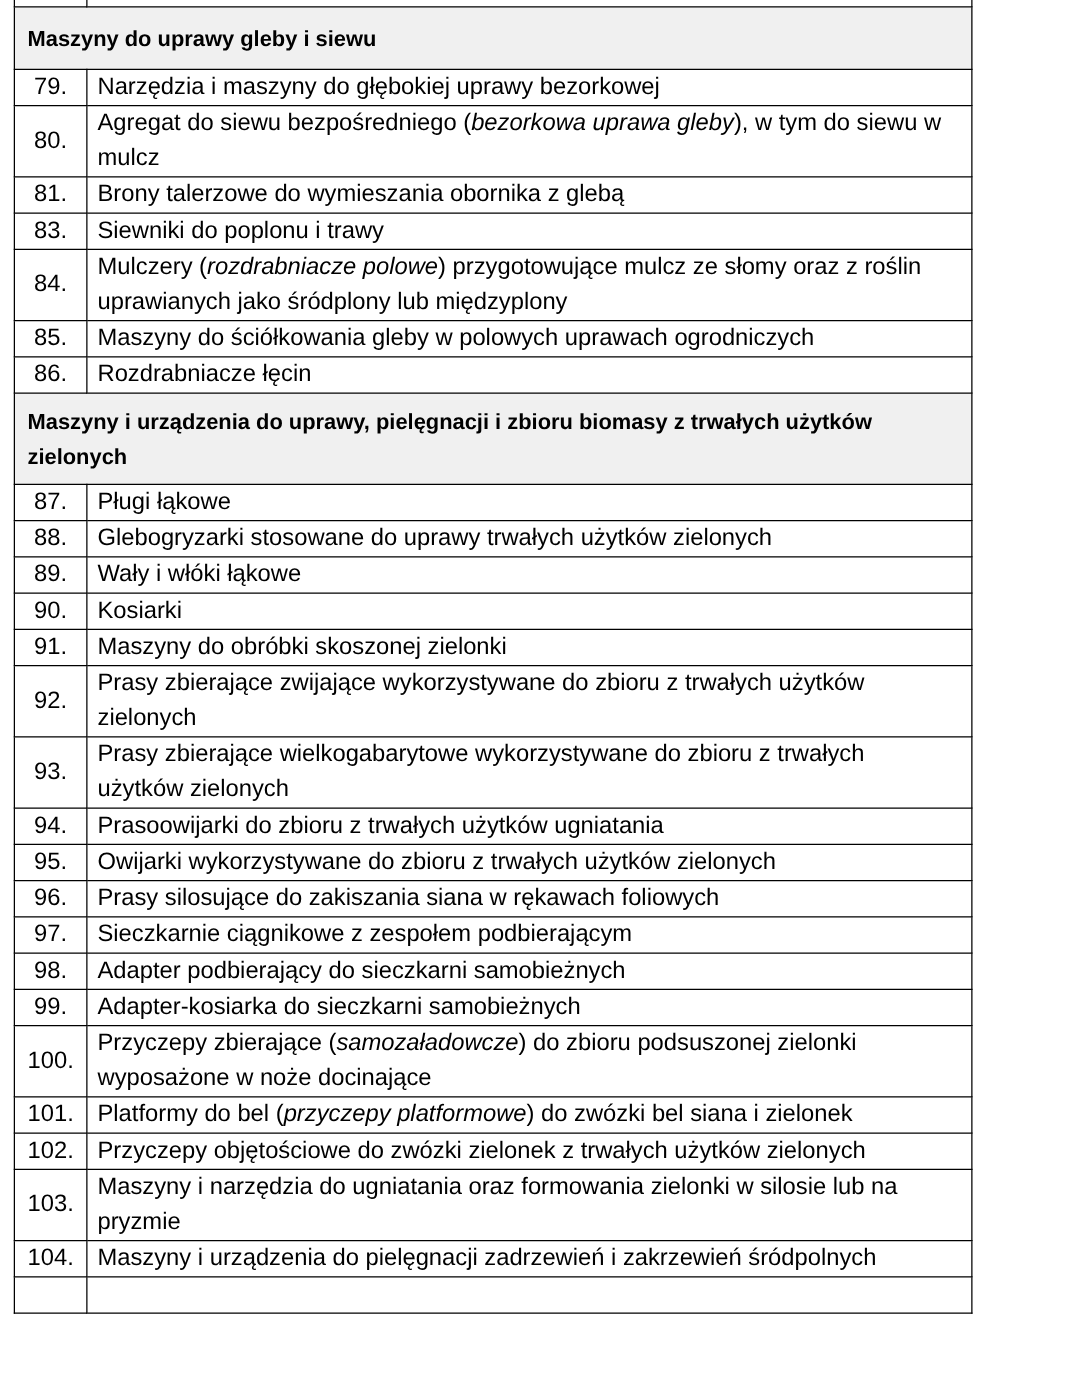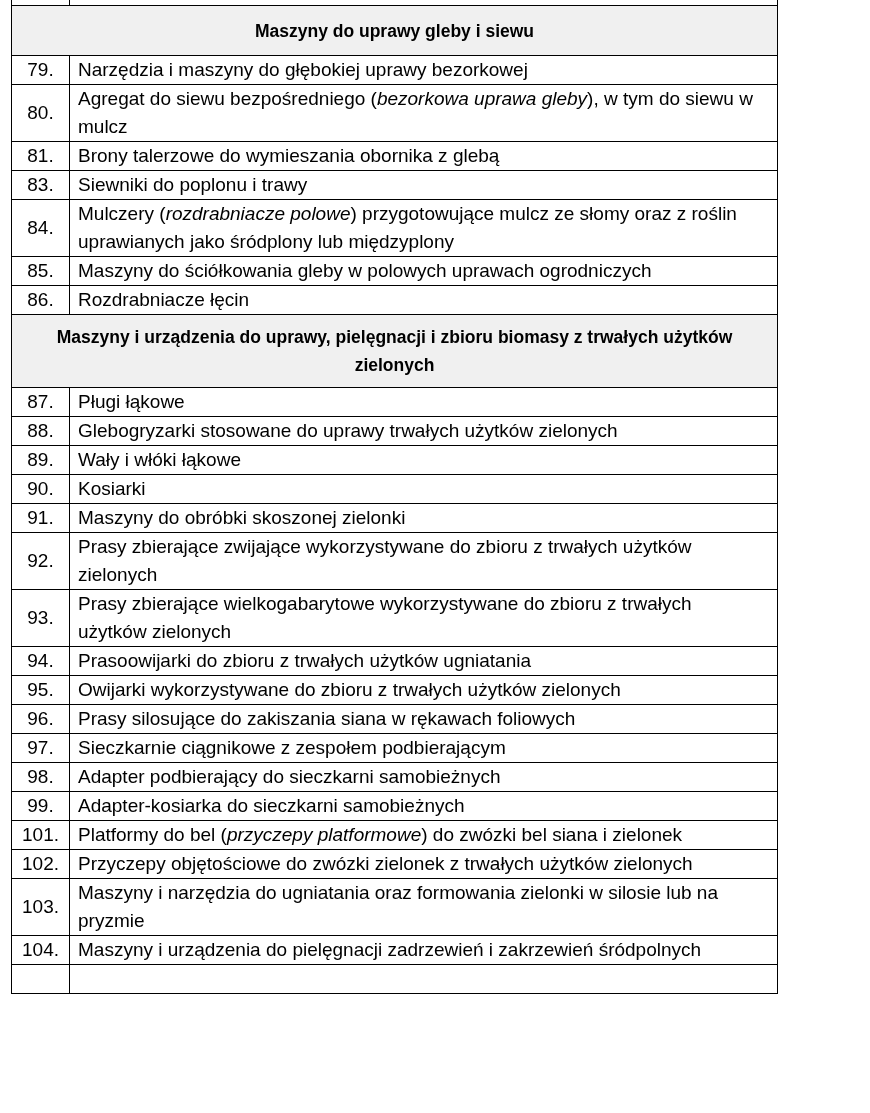--- a/index.html
+++ b/index.html
@@ -4,21 +4,21 @@
 <style>
   html, body { margin:0; padding:0; background:#ffffff; }
   body { width:870px; height:1113px; overflow:hidden; position:relative;
          font-family:"Liberation Sans", sans-serif; color:#000; }
   #doc { position:absolute; left:11px; top:-24px; width:767px; }
   table { border-collapse:collapse; width:767px; table-layout:fixed; }
   td { border:1.5px solid #000; font-size:19px; line-height:28px; padding:0; vertical-align:middle; }
   td.num { width:57px; text-align:center; }
   td.desc { padding-left:8px; padding-right:22px; }
   tr.row1 td { height:28px; }
-  tr.section td { background:#f0f0f0; text-align:center; font-weight:bold; font-size:17.5px;
+  tr.section td { background:#f0f0f0; text-align:left; font-weight:bold; font-size:17.5px;
                   padding:8px 10px; line-height:28px; }
   tr.section.one td { height:33px; }
   tr.spacer td { height:28px; }
   em { font-style:italic; }
 </style>
 </head>
 <body>
 
 <div id="doc">
   <table>
@@ -107,20 +107,24 @@
         </tr>
         <tr class="row1">
           <td class="num">98.</td>
           <td class="desc"><span>Adapter podbierający do sieczkarni samobieżnych</span></td>
         </tr>
         <tr class="row1">
           <td class="num">99.</td>
           <td class="desc"><span>Adapter-kosiarka do sieczkarni samobieżnych</span></td>
         </tr>
         <tr class="row1">
+          <td class="num">100.</td>
+          <td class="desc"><span>Przyczepy zbierające (</span><em>samozaładowcze</em><span>) do zbioru podsuszonej zielonki wyposażone w noże docinające</span></td>
+        </tr>
+        <tr class="row1">
           <td class="num">101.</td>
           <td class="desc"><span>Platformy do bel (</span><em>przyczepy platformowe</em><span>) do zwózki bel siana i zielonek</span></td>
         </tr>
         <tr class="row1">
           <td class="num">102.</td>
           <td class="desc"><span>Przyczepy objętościowe do zwózki zielonek z trwałych użytków zielonych</span></td>
         </tr>
         <tr class="row1">
           <td class="num">103.</td>
           <td class="desc"><span>Maszyny i narzędzia do ugniatania oraz formowania zielonki w silosie lub na pryzmie</span></td>

